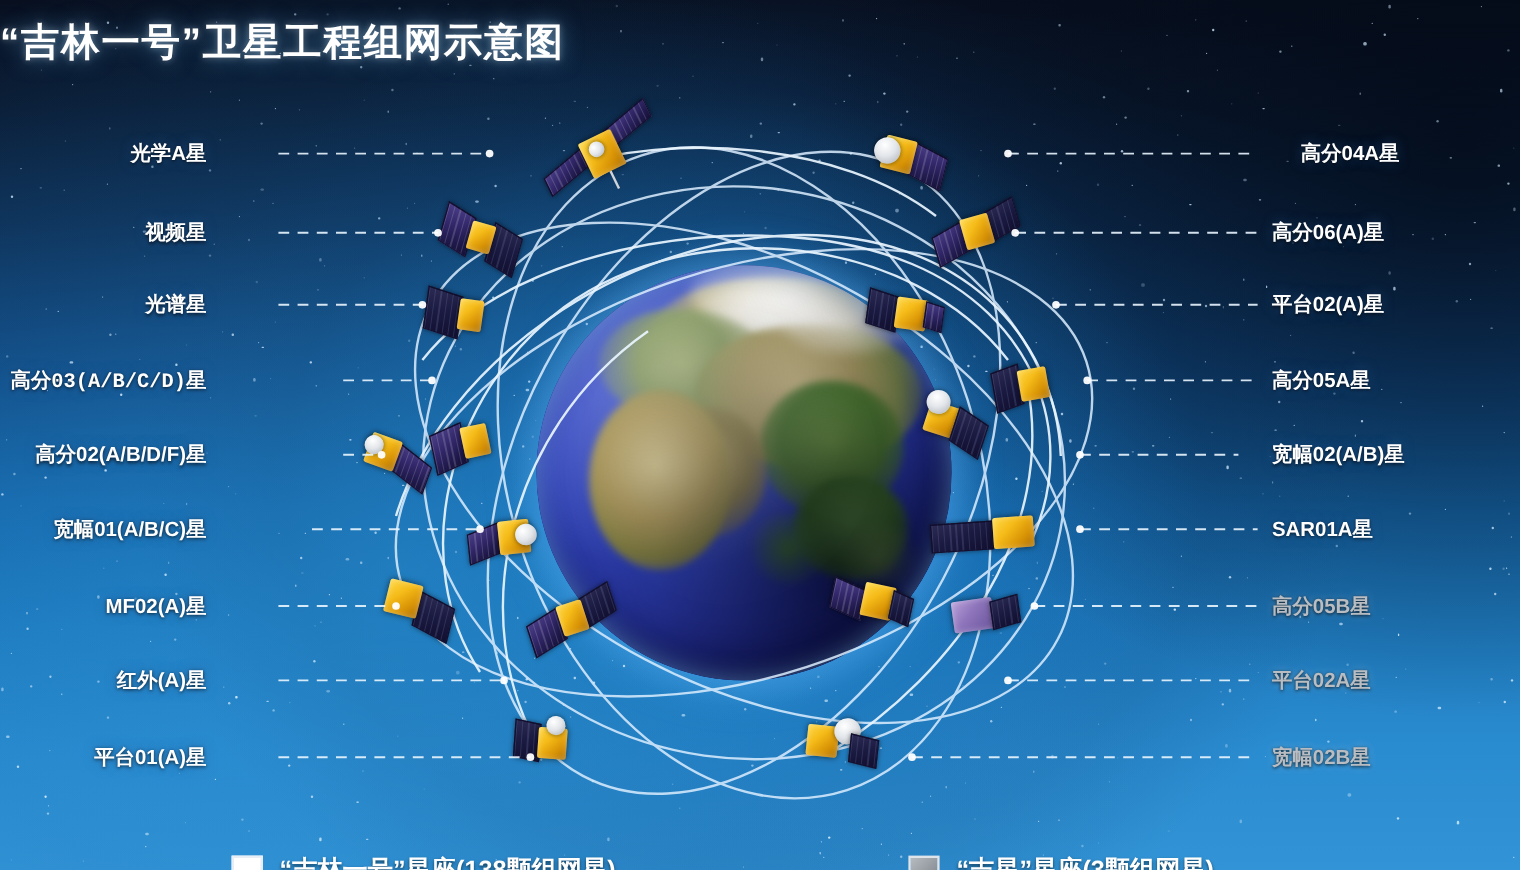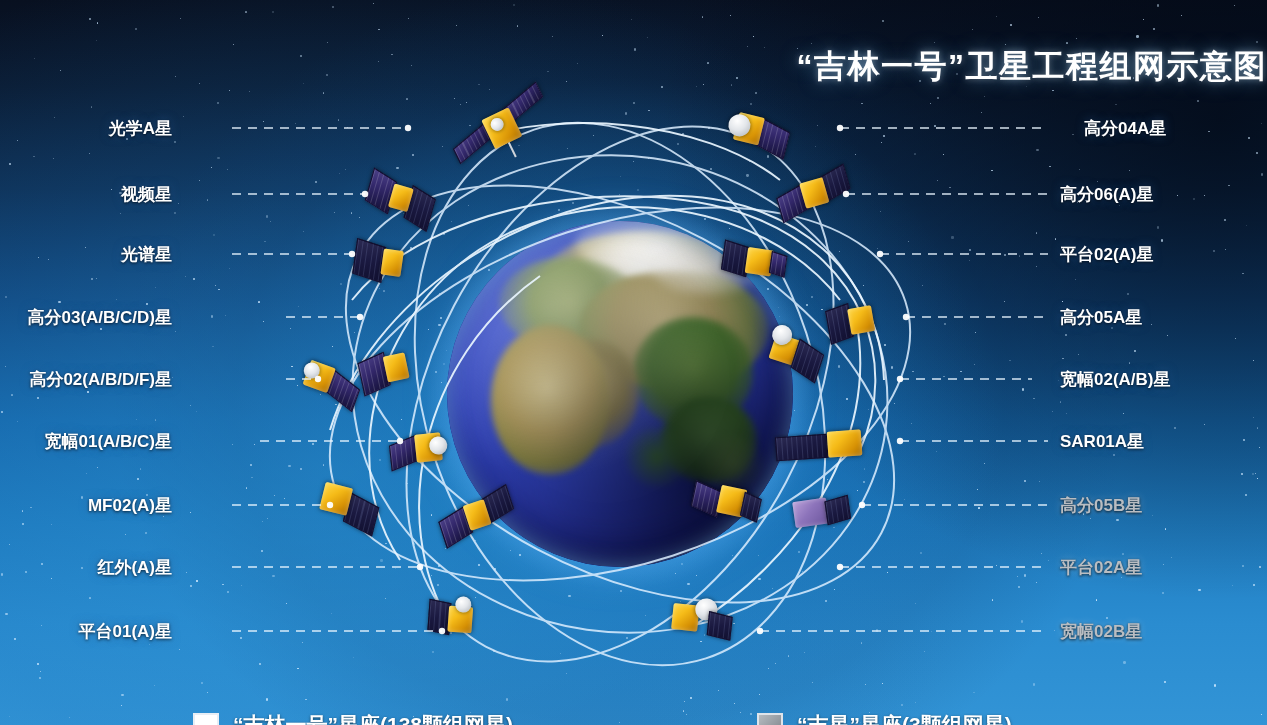--- a/index.html
+++ b/index.html
@@ -46,22 +46,22 @@
   }
   
   #stars { position:absolute; inset:0; pointer-events:none; }
   #stars i {
     position:absolute; display:block;
     background:#cfe9ff; border-radius:50%;
   }
 
   
   #title {
-    position:absolute; top:45px; left:0; width:100%;
-    text-align:right;
+    position:absolute; top:14px; left:0; width:100%;
+    text-align:left;
     color:#ffffff;
     font-size:32px; font-weight:bold;
     letter-spacing:1.5px;
     text-shadow:0 0 18px rgba(120,200,255,.55),0 0 6px rgba(255,255,255,.35);
     z-index:40;
   }
 
   
   #globe-wrap { position:absolute; left:447px; top:221px; width:346px; height:346px; z-index:12; }
   #globe {
@@ -961,21 +961,21 @@
       <line x1="760" y1="631" x2="1048" y2="631" stroke="#eaf6ff" stroke-width="1.6" stroke-dasharray="9 7" opacity="0.9"></line>
       <circle cx="760" cy="631" r="3.2" fill="#ffffff" opacity="0.95"></circle>
     </svg>
 
   <div id="title">“吉林一号”卫星工程组网示意图</div>
 
   <div id="left-labels">
       <div class="lbl left" style="right: 1095px; top: 128px;">光学A星</div>
       <div class="lbl left" style="right: 1095px; top: 194px;">视频星</div>
       <div class="lbl left" style="right: 1095px; top: 254px;">光谱星</div>
-      <div class="lbl left" style="right: 1095px; top: 317px;">高分03(A/B/C/D)星</div>
+      <div class="lbl left" style="right: 1095px; top: 317px; font-family: Liberation Mono, monospace;">高分03(A/B/C/D)星</div>
       <div class="lbl left" style="right: 1095px; top: 379px;">高分02(A/B/D/F)星</div>
       <div class="lbl left" style="right: 1095px; top: 441px;">宽幅01(A/B/C)星</div>
       <div class="lbl left" style="right: 1095px; top: 505px;">MF02(A)星</div>
       <div class="lbl left" style="right: 1095px; top: 567px;">红外(A)星</div>
       <div class="lbl left" style="right: 1095px; top: 631px;">平台01(A)星</div>
     </div>
   <div id="right-labels">
       <div class="lbl right" style="left: 1084px; top: 128px;">高分04A星</div>
       <div class="lbl right" style="left: 1060px; top: 194px;">高分06(A)星</div>
       <div class="lbl right" style="left: 1060px; top: 254px;">平台02(A)星</div>

